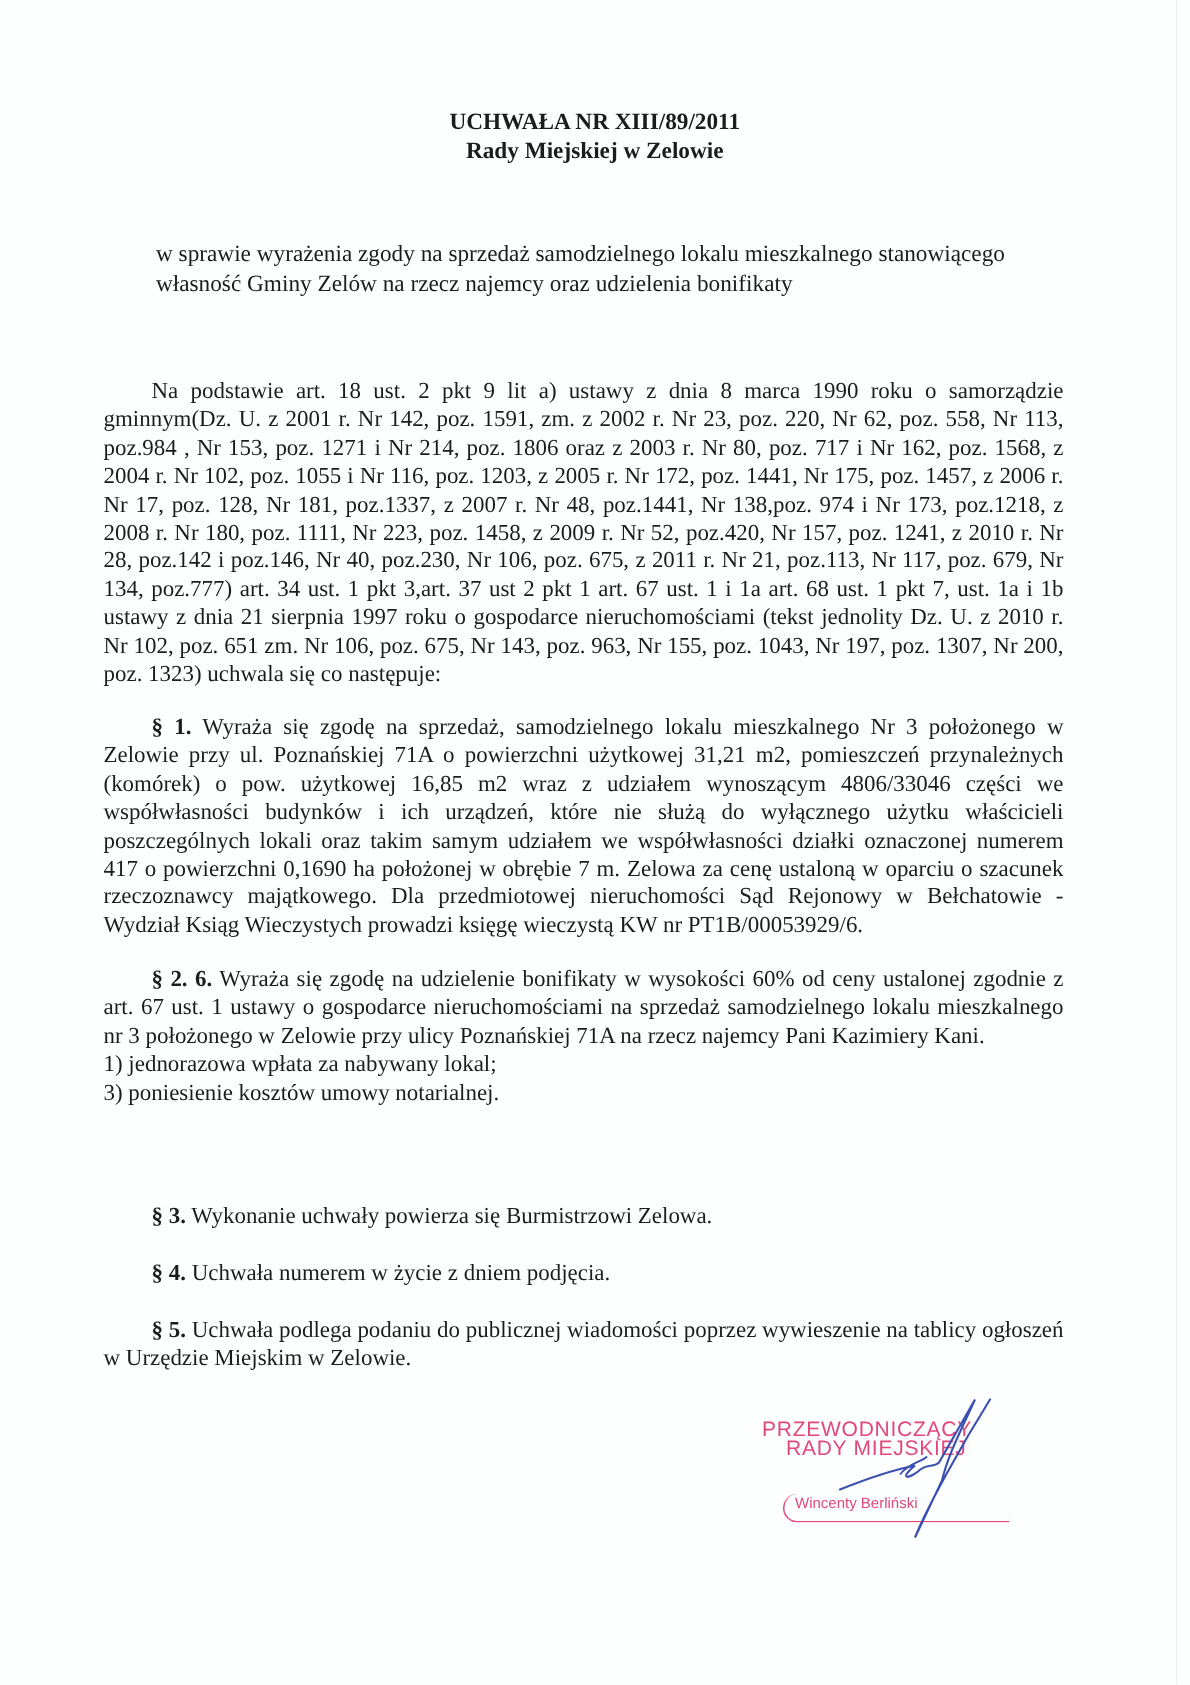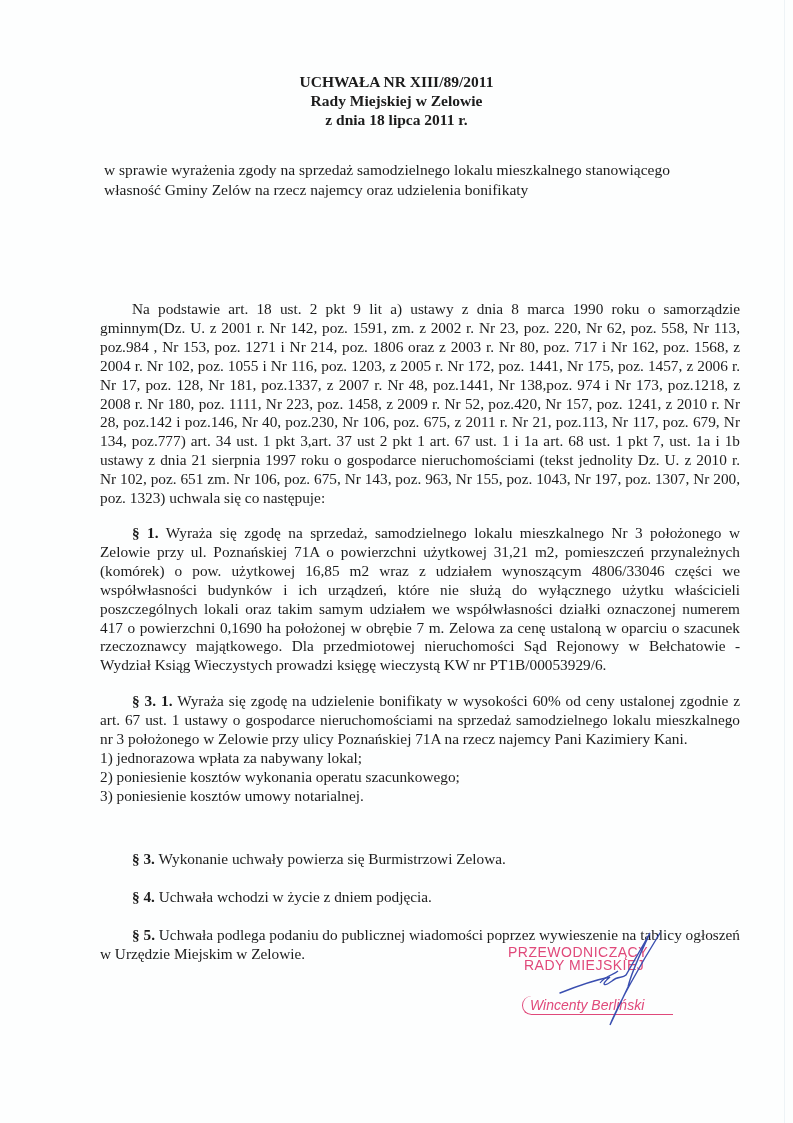--- a/index.html
+++ b/index.html
@@ -3,72 +3,70 @@
 <meta charset="utf-8">
 <style>
   html, body { margin: 0; padding: 0; }
   body {
     width: 793px; height: 1123px; background: #fdfefe; position: relative; overflow: hidden;
     font-family: "Liberation Serif", "DejaVu Serif", serif; color: #1c1c1c;
   }
   .edge { position: absolute; top: 0; right: 8px; width: 1px; height: 100%; background: #eef3f6; }
   .header { position: absolute; top: 72px; left: 0; width: 793px; text-align: center; font-weight: bold; font-size: 15.5px; line-height: 19px; }
   .subject { position: absolute; top: 160px; left: 104px; width: 620px; font-weight: normal; font-size: 15.5px; line-height: 20px; }
-  .body { position: absolute; left: 100px; width: 640px; font-size: 15.3px; line-height: 18.9px; text-align: justify; margin-top: 48px; }
+  .body { position: absolute; left: 69px; width: 640px; font-size: 15.3px; line-height: 18.9px; text-align: justify; }
   .p { margin: 0; }
   .indent { text-indent: 32px; }
   .preamble { top: 252px; }
   .s1 { top: 476px; }
   .s2 { top: 644px; }
   .s3 { top: 802px; }
   .s4 { top: 840px; }
   .s5 { top: 878px; }
   b.para { font-weight: bold; }
   .signature { position: absolute; left: 500px; top: 940px; width: 180px; height: 90px; }
   .stamp-line { position: absolute; font-family: "Liberation Sans", "DejaVu Sans", sans-serif; color: #e0497a; font-size: 14px; letter-spacing: 0.5px; text-align: center; }
   .stamp1 { left: 8px; top: 4px; }
   .stamp2 { left: 24px; top: 17px; }
-  .stamp3 { left: 30px; top: 57px; font-style: italic; font-size: 14px; letter-spacing: 0; }
+  .stamp3 { left: 30px; top: 57px; font-size: 10px; letter-spacing: 0; }
   .stamp-box { position: absolute; left: 22px; top: 56px; width: 150px; height: 18px; border: 1px solid #e0497a; border-radius: 10px 0 0 10px; border-right: none; border-top: none; }
   .sig-svg { position: absolute; left: 0; top: -15px; }
 </style>
 </head>
 <body>
 
 <div class="edge"></div>
 
 <div class="header">
   <div>UCHWAŁA  NR XIII/89/2011</div>
   <div>Rady Miejskiej w Zelowie</div>
-  <div>z dnia  18 lipca 2011 r.</div>
 </div>
 
 <div class="subject">w sprawie wyrażenia zgody na sprzedaż  samodzielnego  lokalu mieszkalnego stanowiącego własność Gminy Zelów na rzecz najemcy oraz udzielenia bonifikaty</div>
 
 <div class="body preamble">
   <p class="p indent">Na podstawie art. 18 ust. 2 pkt 9 lit a) ustawy z dnia 8 marca 1990 roku o samorządzie gminnym(Dz. U. z  2001 r. Nr 142, poz. 1591, zm. z 2002 r. Nr 23, poz. 220, Nr 62, poz. 558, Nr 113, poz.984 , Nr 153, poz. 1271  i Nr 214, poz. 1806 oraz z  2003 r. Nr 80, poz. 717 i Nr 162, poz. 1568,  z 2004 r. Nr 102, poz. 1055 i Nr 116, poz. 1203, z 2005 r. Nr 172, poz. 1441, Nr 175, poz. 1457, z 2006 r. Nr 17, poz. 128, Nr 181, poz.1337, z 2007 r. Nr 48, poz.1441, Nr  138,poz. 974 i Nr 173, poz.1218, z 2008 r. Nr 180, poz. 1111, Nr 223, poz. 1458, z 2009 r. Nr  52, poz.420, Nr 157, poz. 1241, z 2010 r. Nr 28, poz.142 i poz.146, Nr 40, poz.230, Nr 106, poz. 675, z 2011 r. Nr 21, poz.113, Nr 117, poz. 679, Nr 134, poz.777) art. 34 ust. 1 pkt 3,art. 37 ust 2 pkt 1 art. 67 ust. 1 i 1a art. 68 ust. 1 pkt  7, ust. 1a i 1b ustawy z dnia 21 sierpnia 1997 roku o gospodarce nieruchomościami (tekst jednolity Dz.  U.  z 2010 r. Nr 102, poz. 651 zm. Nr 106, poz. 675, Nr 143, poz. 963, Nr 155, poz. 1043, Nr 197, poz. 1307, Nr 200, poz. 1323)  uchwala się co następuje:</p>
 </div>
 
 <div class="body s1">
   <p class="p indent"><b class="para">§ 1.</b><span> Wyraża się zgodę na sprzedaż, samodzielnego lokalu mieszkalnego Nr 3 położonego w Zelowie przy ul. Poznańskiej 71A  o powierzchni użytkowej 31,21 m2, pomieszczeń przynależnych (komórek) o pow. użytkowej 16,85 m2    wraz z udziałem wynoszącym 4806/33046 części we współwłasności budynków i ich urządzeń, które nie służą do wyłącznego użytku właścicieli poszczególnych lokali oraz takim samym udziałem we współwłasności  działki oznaczonej numerem 417 o powierzchni 0,1690 ha położonej w obrębie 7 m. Zelowa za cenę ustaloną w oparciu o szacunek rzeczoznawcy majątkowego.  Dla  przedmiotowej nieruchomości Sąd Rejonowy w Bełchatowie - Wydział Ksiąg Wieczystych prowadzi księgę wieczystą KW nr PT1B/00053929/6.</span></p>
 </div>
 
 <div class="body s2">
-  <p class="p indent"><b class="para">§ 3. 1.</b><span> Wyraża się zgodę na udzielenie bonifikaty w wysokości 60% od ceny ustalonej zgodnie z art. 67 ust. 1  ustawy o gospodarce nieruchomościami na sprzedaż samodzielnego lokalu mieszkalnego nr 3 położonego w Zelowie przy ulicy Poznańskiej 71A na rzecz najemcy Pani Kazimiery Kani.</span></p>
+  <p class="p indent"><b class="para">§ 2. 6.</b><span> Wyraża się zgodę na udzielenie bonifikaty w wysokości 60% od ceny ustalonej zgodnie z art. 67 ust. 1  ustawy o gospodarce nieruchomościami na sprzedaż samodzielnego lokalu mieszkalnego nr 3 położonego w Zelowie przy ulicy Poznańskiej 71A na rzecz najemcy Pani Kazimiery Kani.</span></p>
   <p class="p">1) jednorazowa wpłata za nabywany lokal;</p>
-  <p class="p">2) poniesienie kosztów wykonania operatu szacunkowego;</p>
   <p class="p">3) poniesienie kosztów umowy notarialnej.</p>
 </div>
 
 <div class="body s3">
   <p class="p indent"><b class="para">§ 3.</b><span> Wykonanie uchwały powierza się Burmistrzowi Zelowa.</span></p>
 </div>
 
 <div class="body s4">
-  <p class="p indent"><b class="para">§ 4.</b><span> Uchwała wchodzi w życie z dniem podjęcia.</span></p>
+  <p class="p indent"><b class="para">§ 4.</b><span> Uchwała numerem w życie z dniem podjęcia.</span></p>
 </div>
 
 <div class="body s5">
   <p class="p indent"><b class="para">§ 5.</b><span> Uchwała podlega podaniu do publicznej wiadomości poprzez wywieszenie na tablicy ogłoszeń w Urzędzie Miejskim w Zelowie.</span></p>
 </div>
 
 <div class="signature">
   <div class="stamp-line stamp1">PRZEWODNICZĄCY</div>
   <div class="stamp-line stamp2">RADY MIEJSKIEJ</div>
   <div class="stamp-box"></div>

